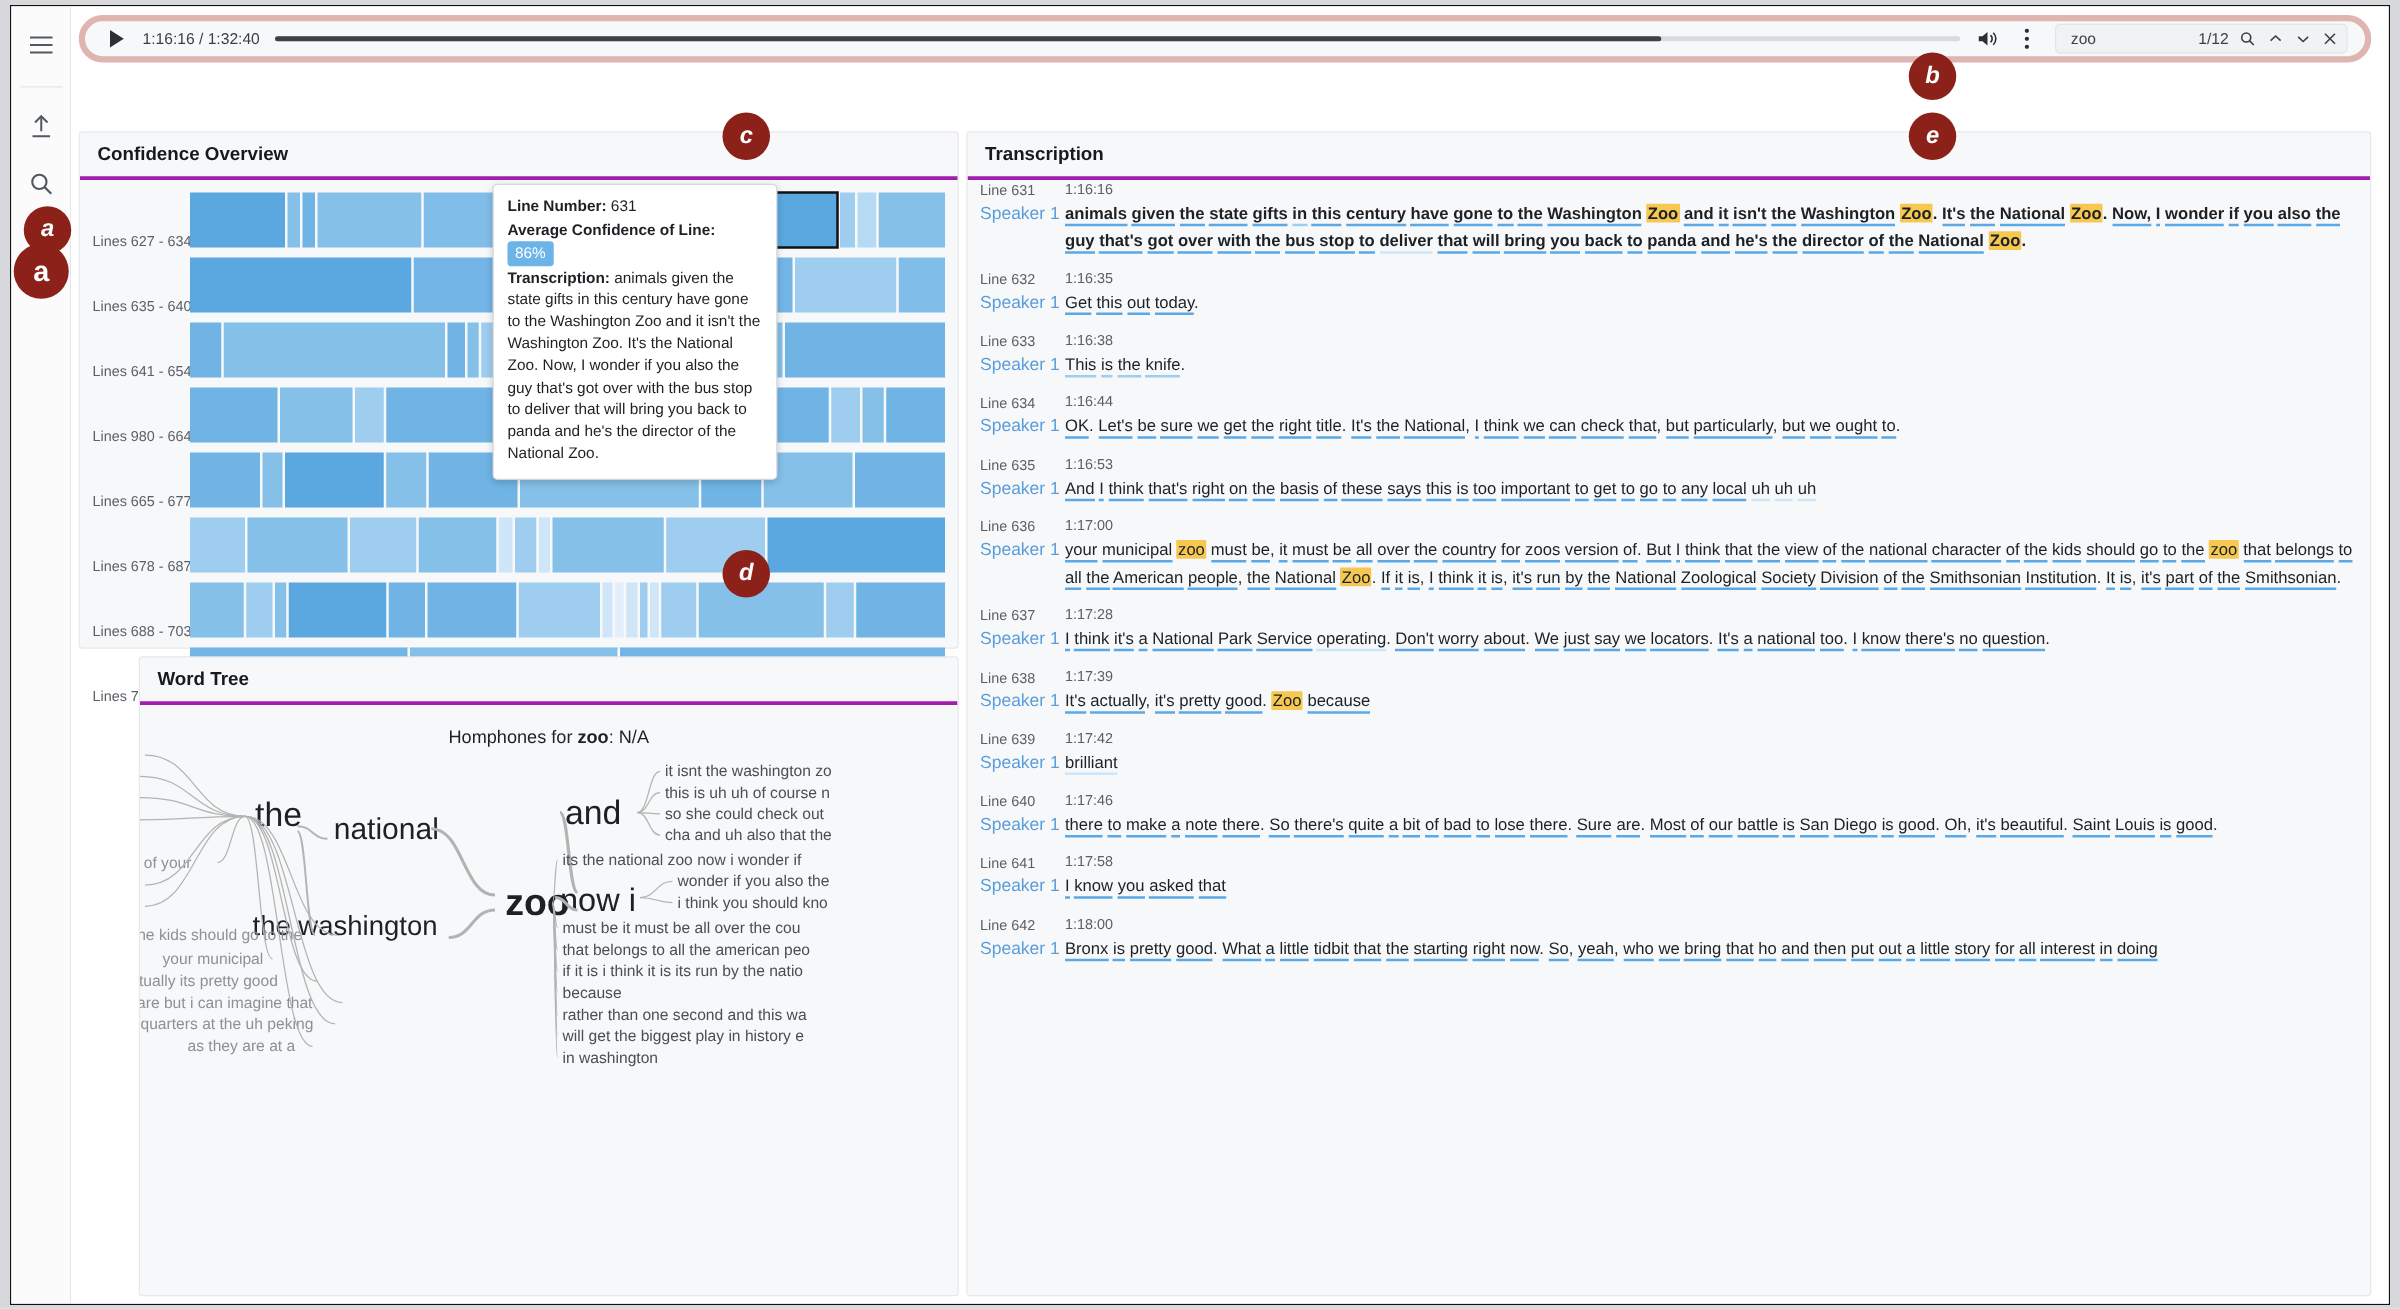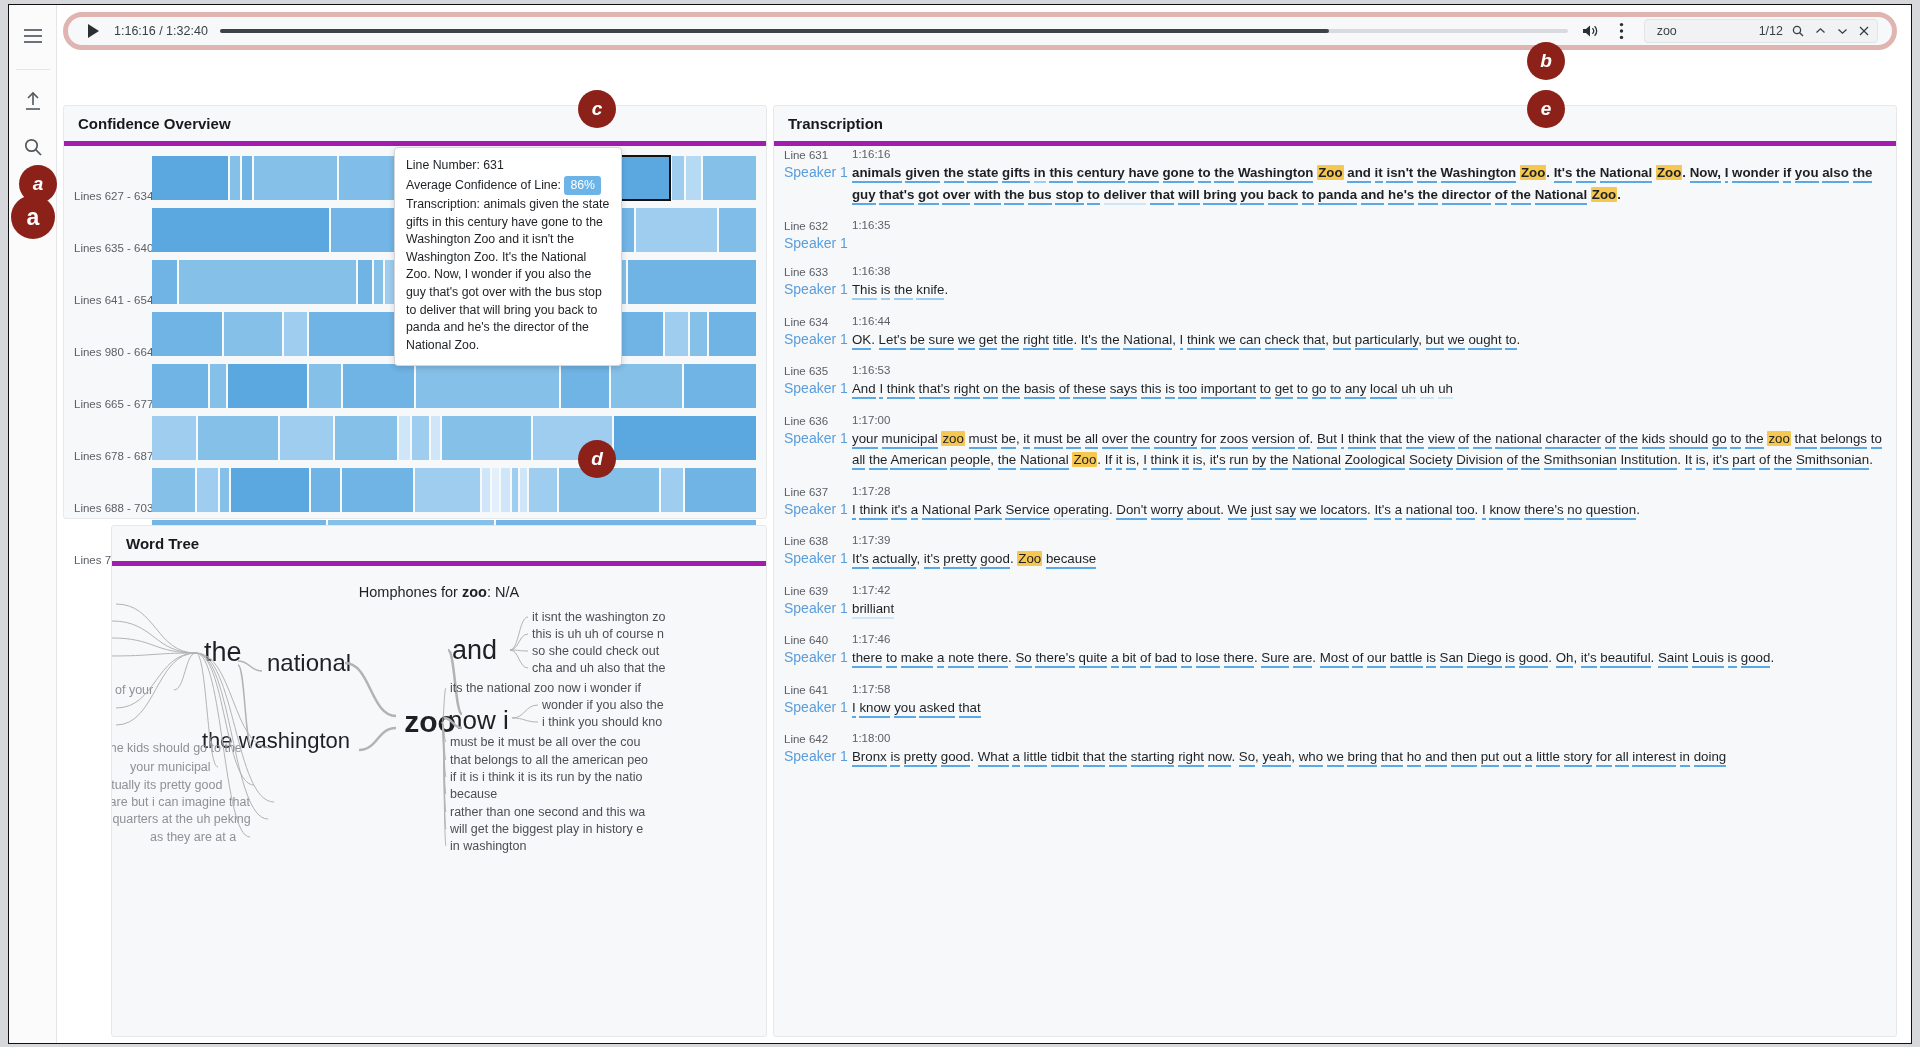--- a/index.html
+++ b/index.html
@@ -107,21 +107,21 @@
 
   .card {
     background:#f7f8f9;
     border:1px solid #e6e8ea;
     border-radius:3px;
     position:relative;
   }
   .card-title {
     font-size:15px; font-weight:700; color:#17191c;
     padding:9px 0 9px 14px;
-    border-bottom:5px solid #a21caf;
+    border-bottom:3px solid #a21caf;
   }
 
   
   .conf-card { height:414px; }
   .conf-rows { padding:6px 10px 8px 10px; }
   .conf-row { display:flex; align-items:center; height:52px; }
   .conf-label {
     width:78px; flex:0 0 78px; font-size:11.5px; color:#5b6067;
     text-align:left; padding-right:6px; white-space:nowrap;margin-top:36px;
   }
@@ -129,21 +129,21 @@
   .conf-seg { height:44px; }
   .conf-seg.sel { outline:2px solid #111; outline-offset:-1px; }
 
   .tooltip {
     position:absolute; left:330px; top:41px; width:228px;
     background:#fff; border:1px solid #d4d6d9; border-radius:4px;
     box-shadow:0 2px 6px rgba(0,0,0,.16);
     padding:9px 11px 10px; z-index:50;
     font-size:12.3px; line-height:1.43; color:#1d2024;
   }
-  .tooltip b { font-weight:400; }
+  .tooltip b { font-weight:700; }
   .tt-badge {
     display:inline-block; background:#6cb3e8; color:#fff;
     padding:1px 6px; border-radius:3px; font-weight:400;
   }
   .tt-line { margin:0 0 1px; }
 
   
   .wt-card { flex:1 1 auto; overflow:hidden; position:relative;margin-left:48px; }
   .wt-sub { text-align:center; font-size:14.5px; color:#1d2024; padding:18px 0 6px; }
   .wt-sub b { font-weight:700; }
@@ -500,20 +500,21 @@
                   <div class="tr-text"><span class="w">animals</span> <span class="w">given</span> <span class="w">the</span> <span class="w">state</span> <span class="w">gifts</span> <span class="w c1">in</span> <span class="w">this</span> <span class="w">century</span> <span class="w">have</span> <span class="w">gone</span> <span class="w">to</span> <span class="w">the</span> <span class="w">Washington</span> <mark>Zoo</mark> <span class="w">and</span> <span class="w">it</span> <span class="w">isn't</span> <span class="w">the</span> <span class="w">Washington</span> <mark>Zoo</mark>. <span class="w">It's</span> <span class="w">the</span> <span class="w">National</span> <mark>Zoo</mark>. <span class="w">Now,</span> <span class="w">I</span> <span class="w">wonder</span> <span class="w">if</span> <span class="w">you</span> <span class="w">also</span> <span class="w">the</span> <span class="w">guy</span> <span class="w">that's</span> <span class="w">got</span> <span class="w">over</span> <span class="w">with</span> <span class="w">the</span> <span class="w">bus</span> <span class="w">stop</span> <span class="w">to</span> <span class="w c2">deliver</span> <span class="w">that</span> <span class="w">will</span> <span class="w">bring</span> <span class="w">you</span> <span class="w">back</span> <span class="w">to</span> <span class="w">panda</span> <span class="w">and</span> <span class="w">he's</span> <span class="w">the</span> <span class="w">director</span> <span class="w">of</span> <span class="w">the</span> <span class="w">National</span> <mark>Zoo</mark>.</div>
                 </div>
               </div>
               <div class="tr-line">
                 <div class="tr-meta">
                   <span class="tr-lineno">Line 632</span>
                   <span class="tr-speaker">Speaker 1</span>
                 </div>
                 <div class="tr-content">
                   <span class="tr-time">1:16:35</span>
+                  <div class="tr-text"><span class="w">Get</span> <span class="w">this</span> <span class="w">out</span> <span class="w">today</span>.</div>
                 </div>
               </div>
               <div class="tr-line">
                 <div class="tr-meta">
                   <span class="tr-lineno">Line 633</span>
                   <span class="tr-speaker">Speaker 1</span>
                 </div>
                 <div class="tr-content">
                   <span class="tr-time">1:16:38</span>
                   <div class="tr-text"><span class="w c1">This</span> <span class="w c1">is</span> <span class="w c1">the</span> <span class="w c1">knife</span>.</div>

